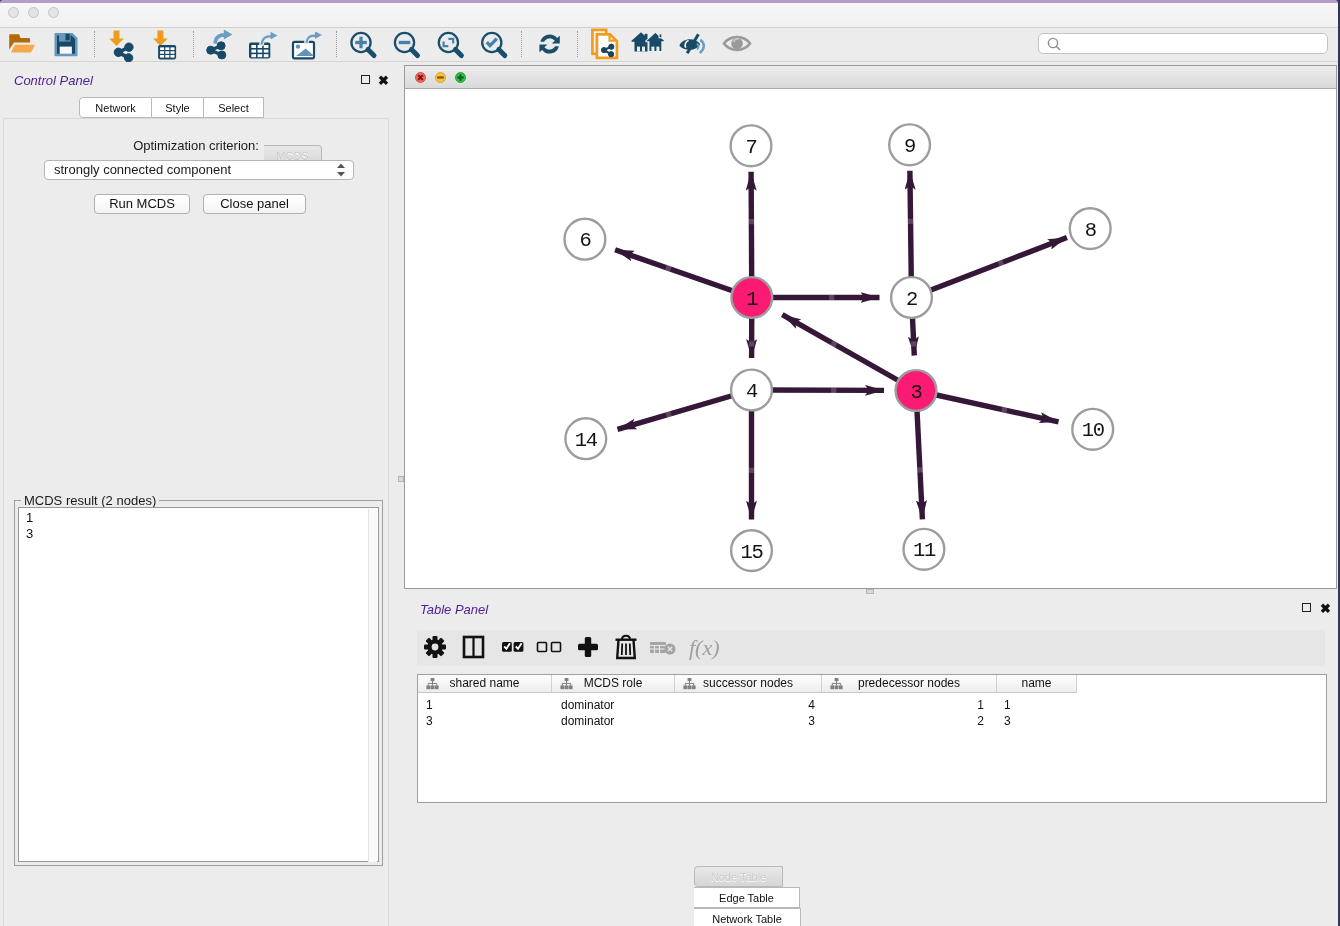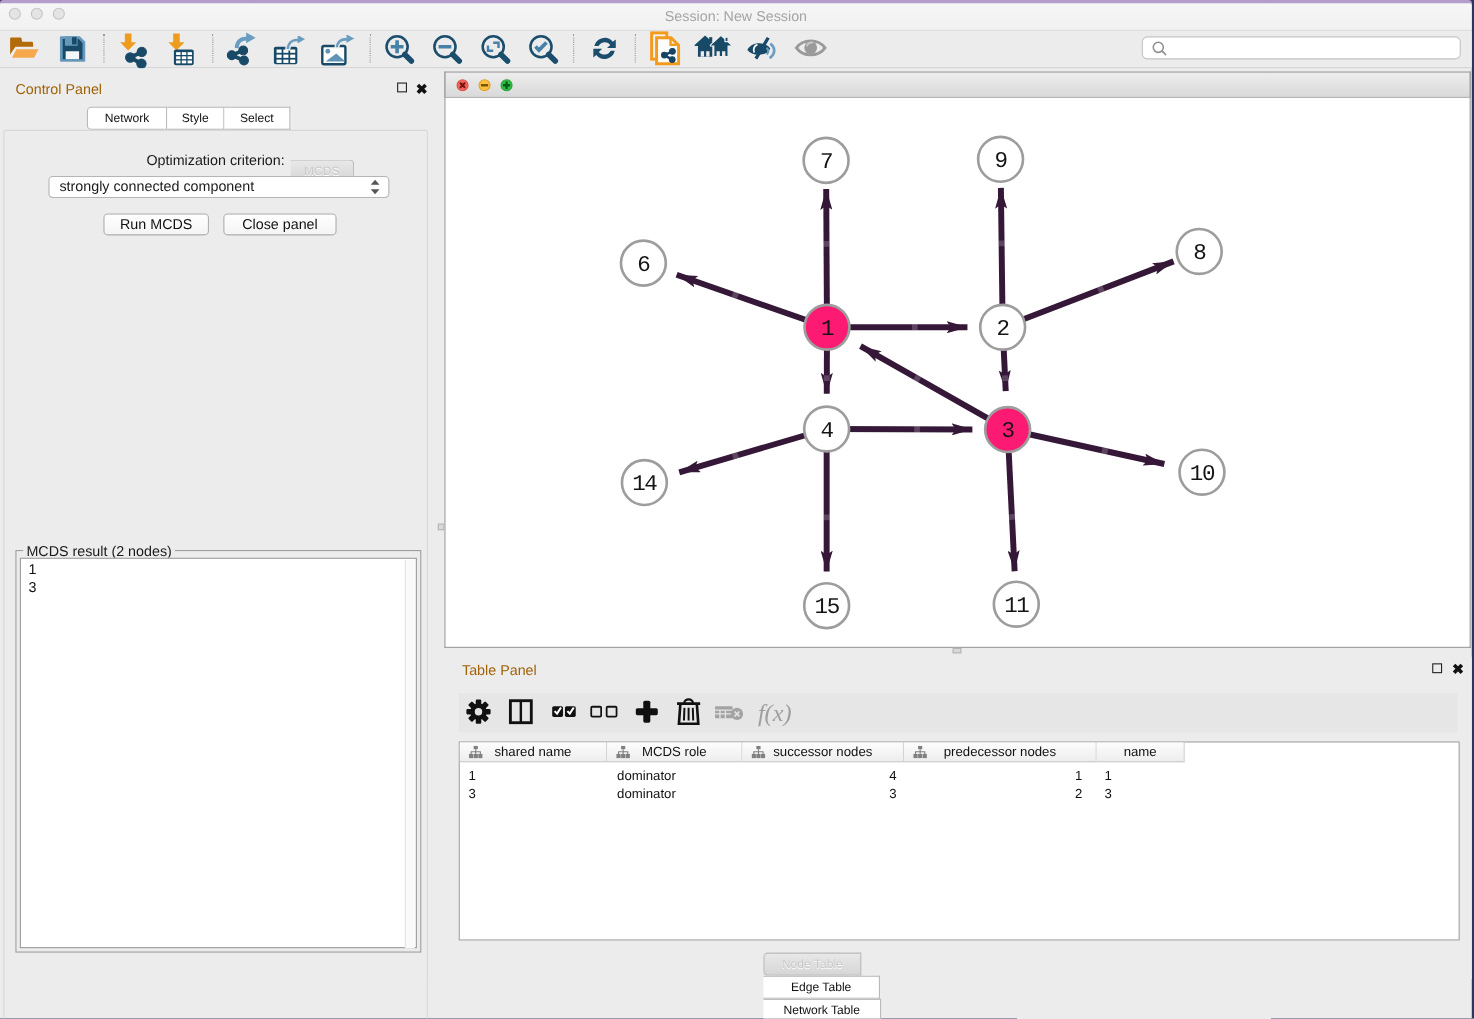--- a/index.html
+++ b/index.html
@@ -18,21 +18,21 @@
   font-size:13px; color:#a5a5a5; }
 
 #toolbar { position:absolute; left:0; top:28px; width:100%; height:34px; background:#ececec;
   border-bottom:1px solid #d4d4d4; }
 .sep { position:absolute; top:3px; height:26px; width:0;
   border-left:1px dotted #9a9a9a; }
 #searchbox { position:absolute; left:1038px; top:5px; width:290px; height:21px; background:#fff;
   border:1px solid #c4c4c4; border-radius:5px; }
 
 #cpanel { position:absolute; left:0; top:62px; width:392px; height:828px; background:#ececec; }
-.paneltitle { position:absolute; font-size:13px; color:#a16207; }
+.paneltitle { position:absolute; font-size:13px; color:#4c1d95;font-style:italic; }
 .winbtn { position:absolute; width:9px; height:9px; border:1.5px solid #222; }
 .xbtn { position:absolute; font-size:13px; font-weight:bold; color:#111; line-height:1; }
 .tabs { position:absolute; display:flex; }
 .tab { height:21px; background:#fff; border:1px solid #b9b9b9; border-left:none;
   font-size:11px; color:#111; text-align:center; line-height:20px; }
 .tab.first { border-left:1px solid #b9b9b9; border-radius:4px 0 0 4px; }
 .tab.last { border-radius:0 4px 4px 0; }
 .tab.sel { background:linear-gradient(#e8e8e8,#d6d6d6); color:#c9c9c9;
   text-shadow:0 1px 0 #fff; }
 #optlabel { position:absolute; left:0; width:392px; top:76px; text-align:center; font-size:13px; color:#1a1a1a;}
@@ -53,21 +53,21 @@
 #netwin { position:absolute; left:404px; top:66px; width:933px; height:523px;
   border:1px solid #9a9a9a; border-top:none; background:#fff; }
 #nettitle { position:absolute; left:-1px; top:-1px; width:933px; height:24px;
   background:linear-gradient(#ededed,#d9d9d9); border:1px solid #9a9a9a; border-bottom:1px solid #ababab; }
 .tl2 { position:absolute; top:6px; width:11px; height:11px; border-radius:50%; }
 #netname { position:absolute; left:0; top:4px; width:100%; text-align:center; font-size:13px;
   font-weight:bold; color:#1a1a1a; }
 
 #tpanel { position:absolute; left:404px; top:597px; width:934px; height:293px; background:#ececec; }
 #ttoolbar { position:absolute; left:13px; top:33px; width:908px; height:36px; background:#e6e6e6; }
-#tablebox { position:absolute; left:13px; top:77px; width:910px; height:181px; background:#fff;
+#tablebox { position:absolute; left:13px; top:77px; width:910px; height:129px; background:#fff;
   border:1px solid #9f9f9f; }
 .th { position:absolute; top:0; height:18px; background:linear-gradient(#fdfdfd,#ededed);
   border-right:1px solid #d0d0d0; border-bottom:1px solid #c6c6c6; font-size:12px; color:#111;
   text-align:center; line-height:17px; }
 .td { position:absolute; font-size:12px; color:#111; height:16px; line-height:16px; }
 .btabs { position:absolute; display:flex; top:269px;flex-direction:column; }
 
 #statusbar { position:absolute; left:0; top:890px; width:1338px; height:36px; background:#ececec;
   border-top:1px solid #cccccc; }
 #listbtn { position:absolute; left:10px; top:9px; width:28px; height:21px; background:#fafafa;
@@ -76,21 +76,20 @@
   border:1px solid #9a9a9a; font-size:12px; color:#111; }
 </style></head>
 <body>
 <div id="win">
   <div id="purple"></div>
 
   <div id="titlebar">
     <div class="tl" style="left:8px;"></div>
     <div class="tl" style="left:28px;"></div>
     <div class="tl" style="left:48px;"></div>
-    <div id="wtitle">Session: New Session</div>
   </div>
 
   <div id="toolbar">
     <svg id="icons-main" width="770" height="40" viewBox="0 0 770 40" style="position:absolute;left:0;top:-4px;">
 
       <g transform="translate(22,20)">
         <path d="M-12.8,5.6 L-12.8,-9 Q-12.8,-9.8 -12,-9.8 L-3.6,-9.8 Q-2.6,-9.8 -2.4,-9 L-2,-6.8 Q-1.8,-6 -0.9,-6 L7,-6 Q7.9,-6 8,-5.1 L8.2,-1.5 L-8,-1.5 Z" fill="#b36b09"></path>
         <path d="M-11.1,8.6 L-7.1,0.7 L13,0.7 L9,8.6 Z" fill="#f5a94c"></path>
       </g>
 

